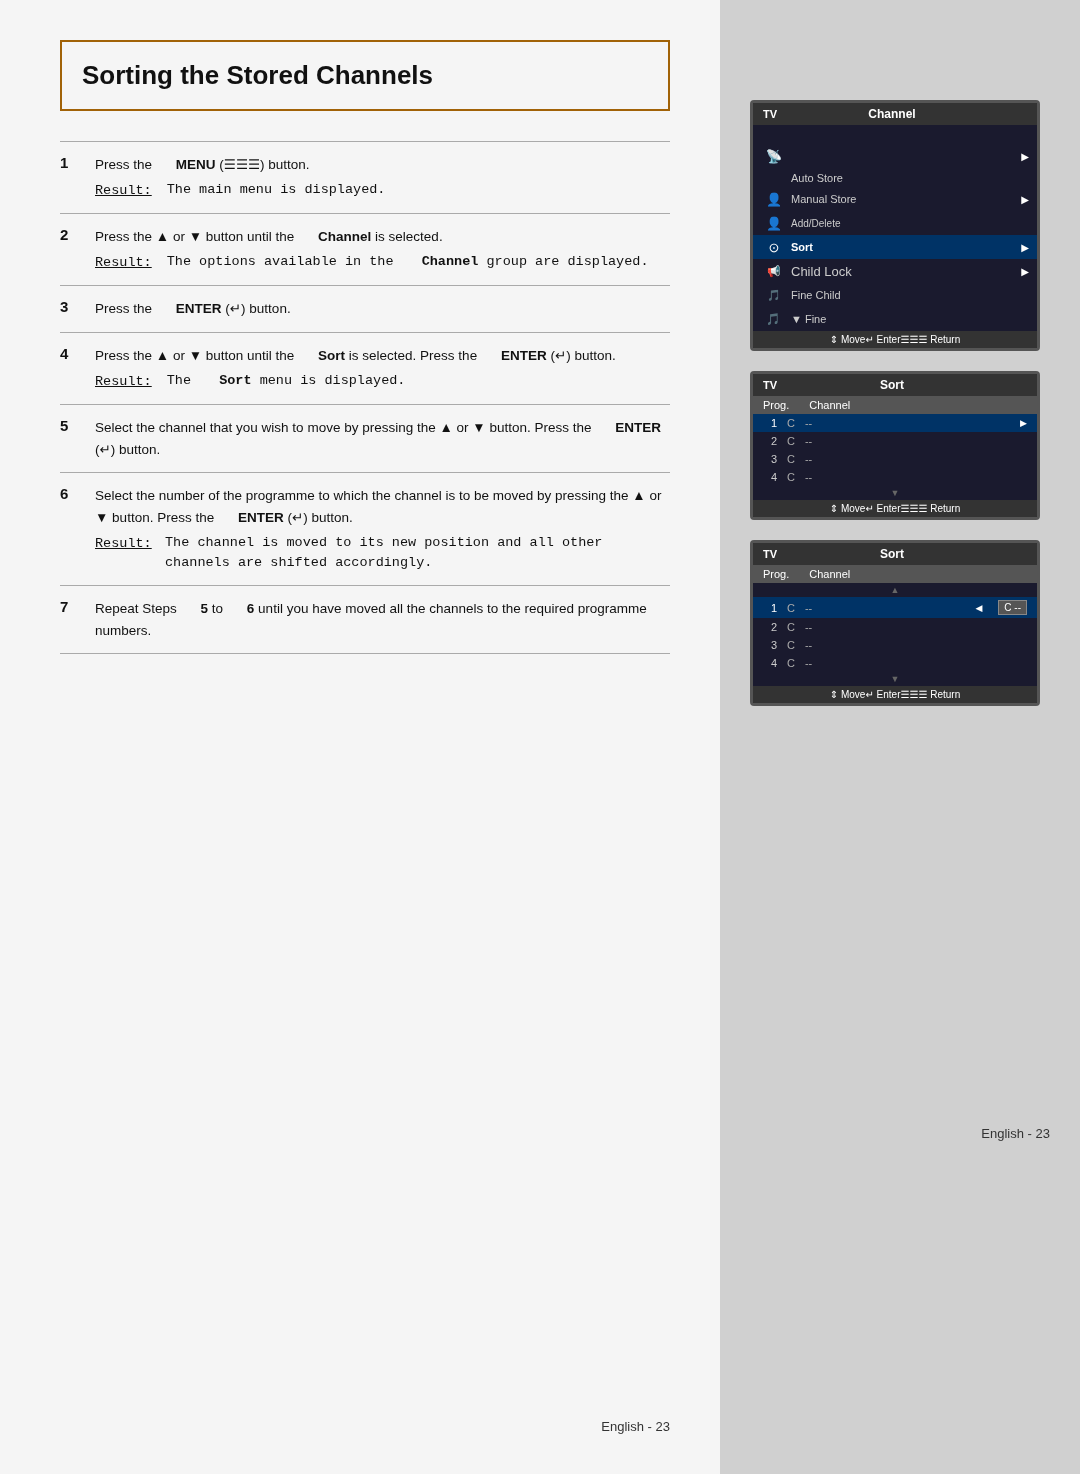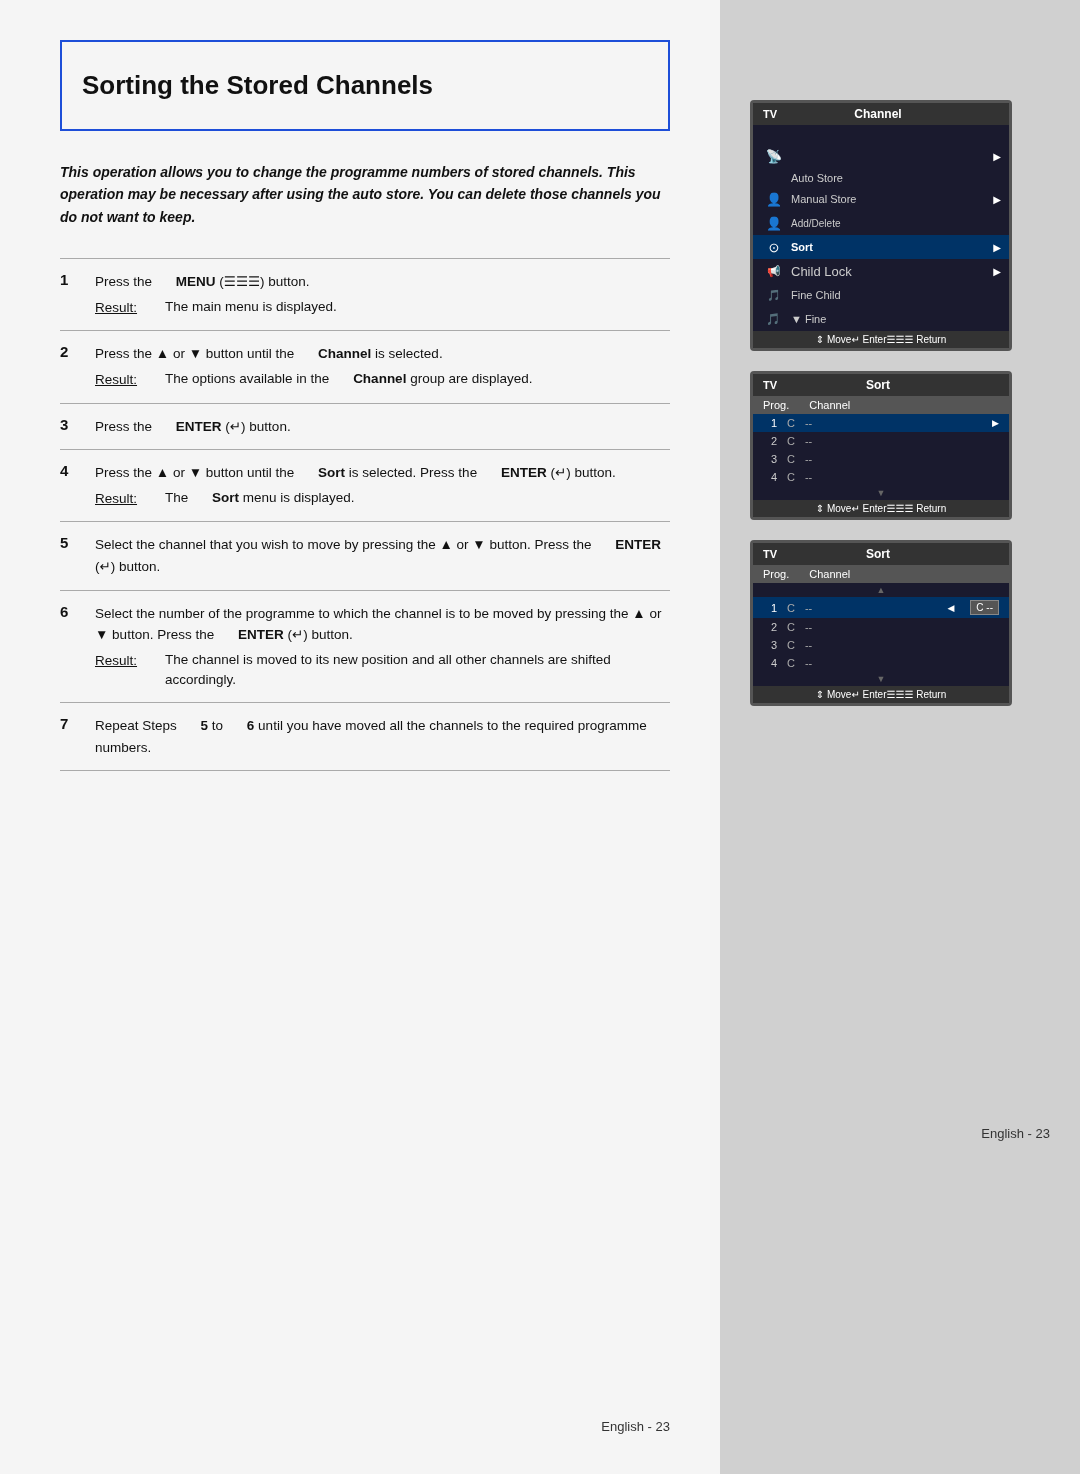--- a/index.html
+++ b/index.html
@@ -23,22 +23,22 @@
       padding: 40px 50px 60px 60px;
       position: relative;
     }
     .right-panel {
       width: 360px;
       padding: 40px 30px;
       background: #d0d0d0;
     }
     
     .page-title-box {
-      border: 2px solid #1d4ed8;
-      padding: 28px 20px;
+      border: 2px solid #a16207;
+      padding: 18px 20px;
       margin-bottom: 30px;
     }
     .page-title {
       font-size: 26px;
       font-weight: 900;
       color: #111;
     }
     
     .intro-text {
       font-size: 14px;
@@ -73,40 +73,41 @@
       line-height: 1.6;
       color: #111;
     }
     .step-content b {
       font-weight: bold;
       margin-left: 20px;
     }
     .result-row {
       display: flex;
       margin-top: 4px;
+      font-family: Liberation Mono, monospace;
     }
     .result-label {
       font-size: 13.5px;
       text-decoration: underline;
       margin-right: 15px;
       white-space: nowrap;
       min-width: 55px;
     }
     .result-text {
       font-size: 13.5px;
       line-height: 1.5;
     }
     
     .tv-screen {
       background: #222;
       border: 3px solid #555;
       border-radius: 4px;
       margin-bottom: 20px;
       overflow: hidden;
-      width: 262px;
+      width: 290px;
     }
     .tv-header {
       display: flex;
       justify-content: space-between;
       align-items: center;
       background: #333;
       padding: 4px 10px;
       color: #fff;
       font-size: 12px;
       font-weight: bold;
@@ -216,21 +217,20 @@
 <body>
 
 <div class="page-container">
 
   <div class="main-content">
 
     <div class="page-title-box">
       <h1 class="page-title">Sorting the Stored Channels</h1>
     </div>
 
-    <p class="intro-text">This operation allows you to change the programme numbers of stored channels. This operation may be necessary after using the auto store. You can delete those channels you do not want to keep.</p>
 
     <table class="steps-table">
       <tbody>
 
         <tr class="step-row">
           <td class="step-num">1</td>
           <td class="step-content">
             <span>Press the <b>MENU</b> (☰☰☰) button.</span>
             <div class="result-row">
               <span class="result-label underline">Result:</span>

